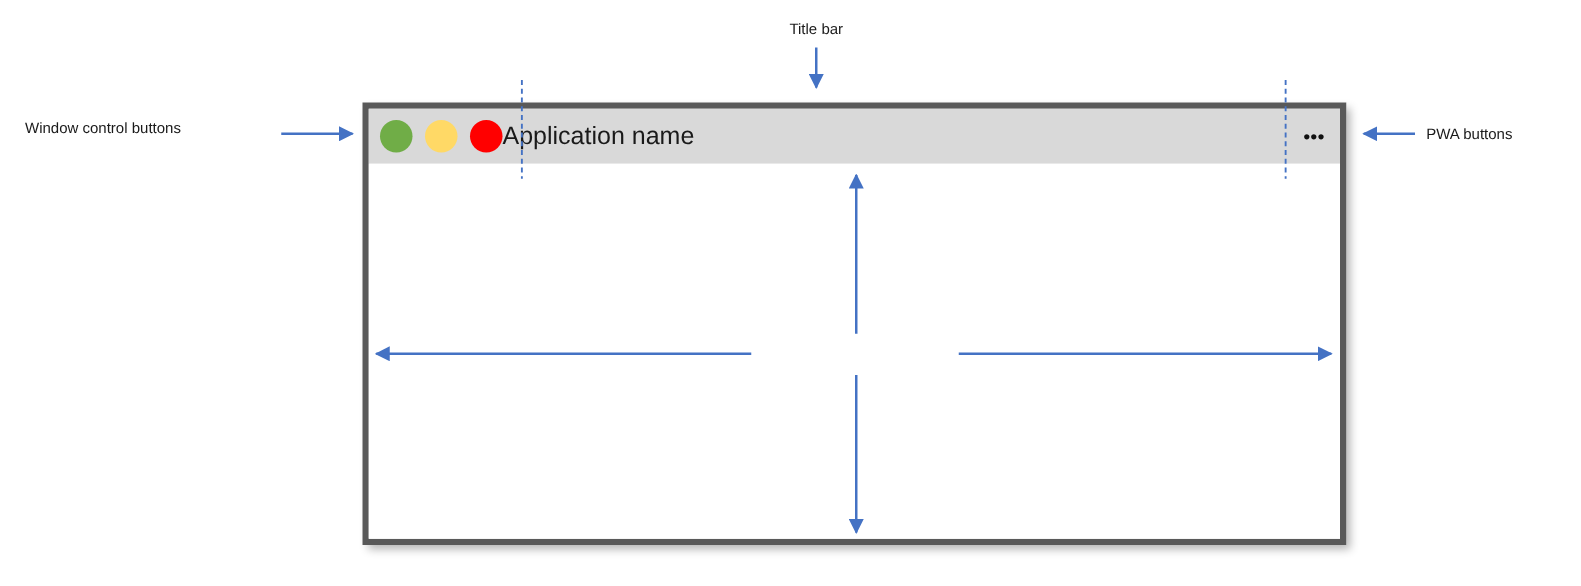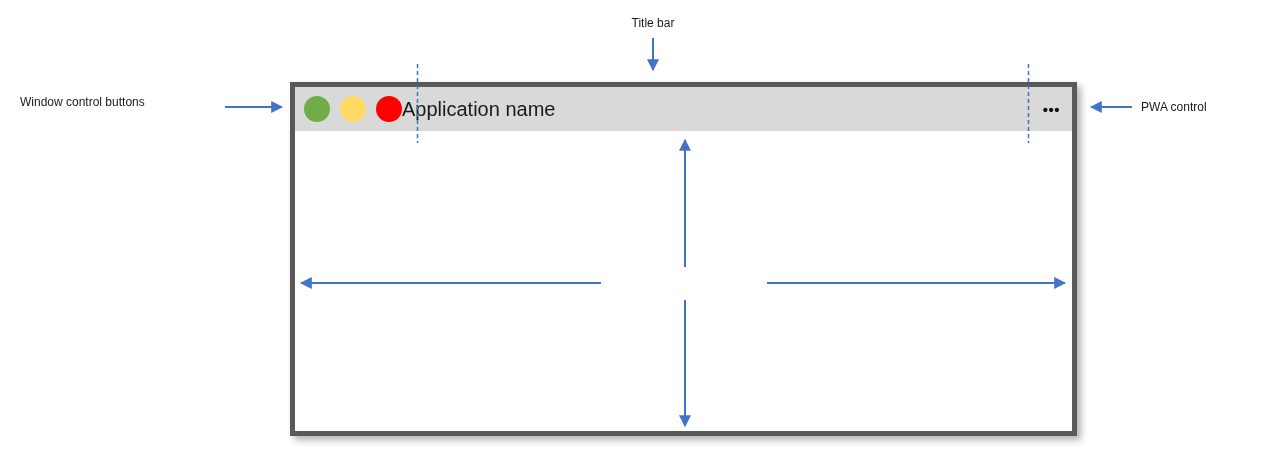--- a/index.html
+++ b/index.html
@@ -76,21 +76,21 @@
     pointer-events: none;
   }
 </style>
 </head>
 <body>
 
 <div class="canvas">
 
   <div class="label label-title-bar">Title bar</div>
   <div class="label label-wcb">Window control buttons</div>
-  <div class="label label-pwa">PWA control</div>
+  <div class="label label-pwa">PWA buttons</div>
   <div class="label label-content">Web app content</div>
 
   <div class="app-window">
     <div class="titlebar">
       <div class="controls">
         <span class="circle green"></span>
         <span class="circle yellow"></span>
         <span class="circle red"></span>
       </div>
       <span class="app-name">Application name</span>

